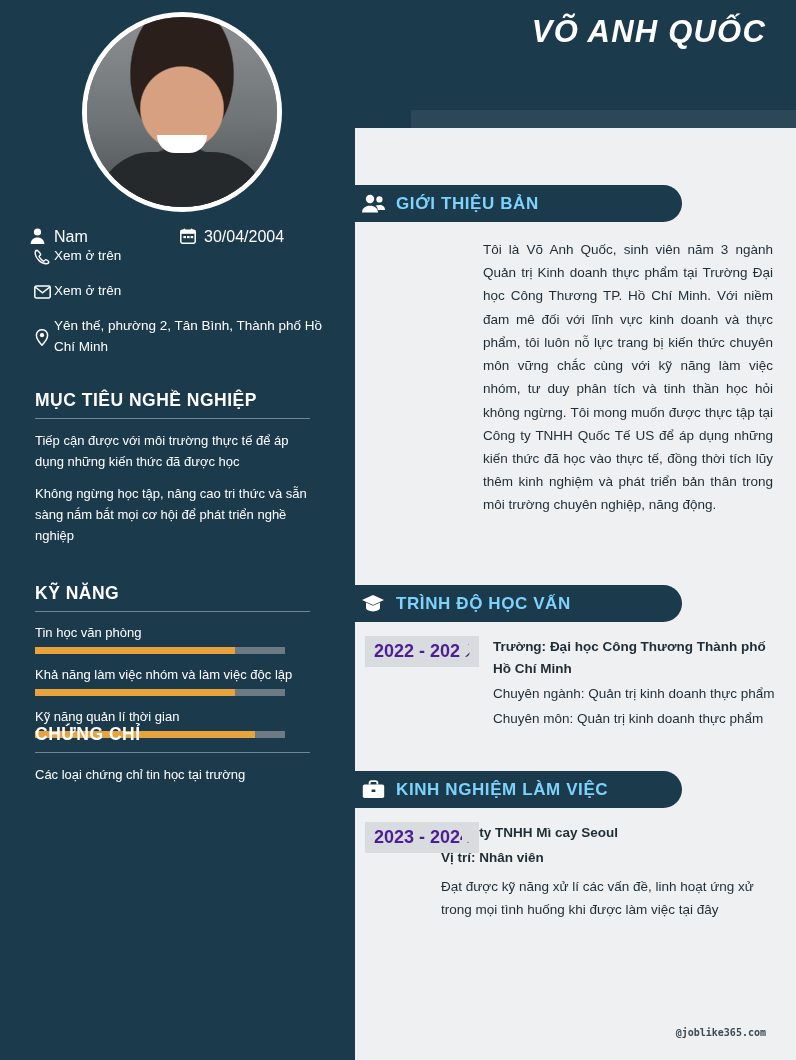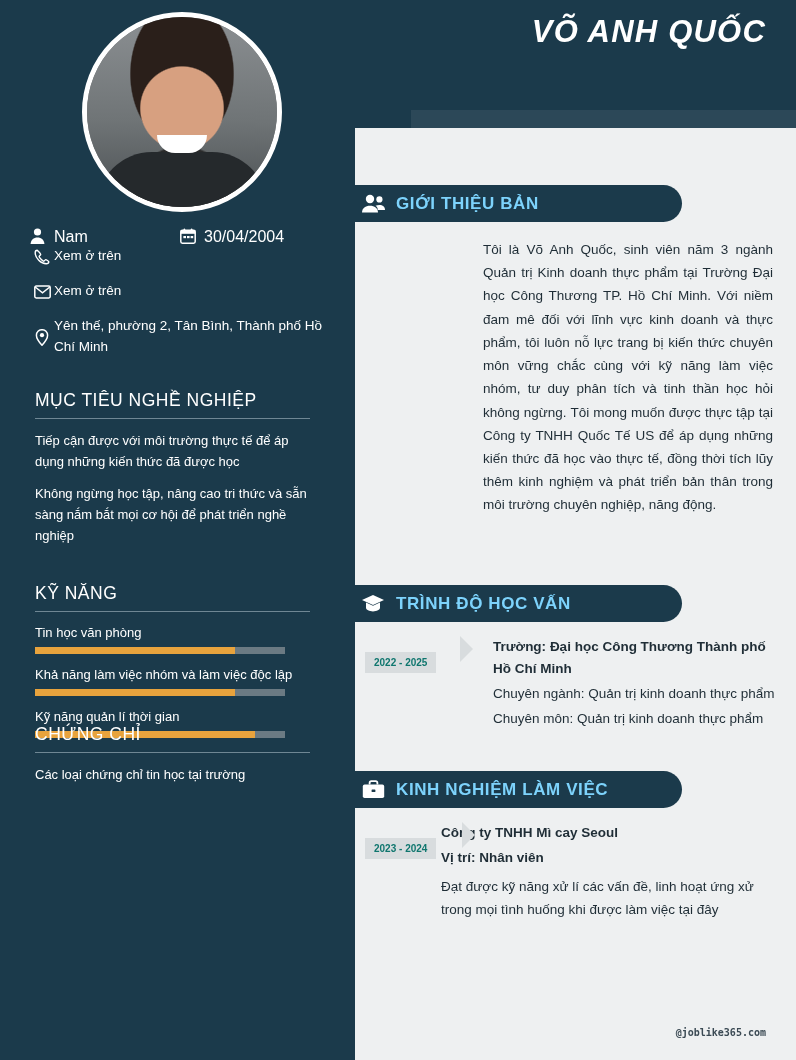--- a/index.html
+++ b/index.html
@@ -91,21 +91,21 @@
     margin-top: 1px;
   }
   .info-row .tx { line-height: 1.55; }
   .info-inline { display: flex; width: 100%; }
   .info-inline .half { display: flex; width: 50%; }
   .half .ic { width: 24px; flex: 0 0 24px; }
 
   
   .l-section { position: absolute; left: 35px; width: 275px; }
   .l-title {
-    font-size: 17.5px; font-weight: normal; letter-spacing: 0.5px;
+    font-size: 17.5px; font-weight: bold; letter-spacing: 0.5px;
     padding-bottom: 7px;
     border-bottom: 1px solid #6f8794;
   }
   .l-para { font-size: 13px; line-height: 1.62; margin-top: 11px; }
 
   .skill { margin-top: 13px; }
   .skill-label { font-size: 13px; margin-bottom: 7px; }
   .bar-bg { height: 7px; width: 250px; background: #6b7a83; }
   .bar-fill { height: 7px; background: #e8a33d; }
 
@@ -129,24 +129,23 @@
   .r-head .htx { font-size: 17px; font-weight: bold; letter-spacing: 0.6px; }
 
   .r-body { position: absolute; color: #1f2d36; }
   .p-just {
     font-size: 13.5px; line-height: 1.72; text-align: justify;
   }
 
   .entry { position: relative; margin-bottom: 6px; }
   .year-tag {
     position: absolute; left: 0; top: 0;
-    background: #d8dcde; color: #0f766e;
-    font-size: 10px; font-weight: bold;
+    background: #d8dcde; color: #4c1d95;
+    font-size: 18px; font-weight: bold;
     padding: 5px 9px;
-    margin-top: 16px;
   }
   .year-arrow {
     position: absolute; top: 0;
     width: 0; height: 0;
     border-top: 13px solid transparent;
     border-bottom: 13px solid transparent;
     border-left: 13px solid #d8dcde;
   }
   .entry-text { font-size: 13.5px; line-height: 1.62; }
   .entry-text b { font-weight: bold; }

